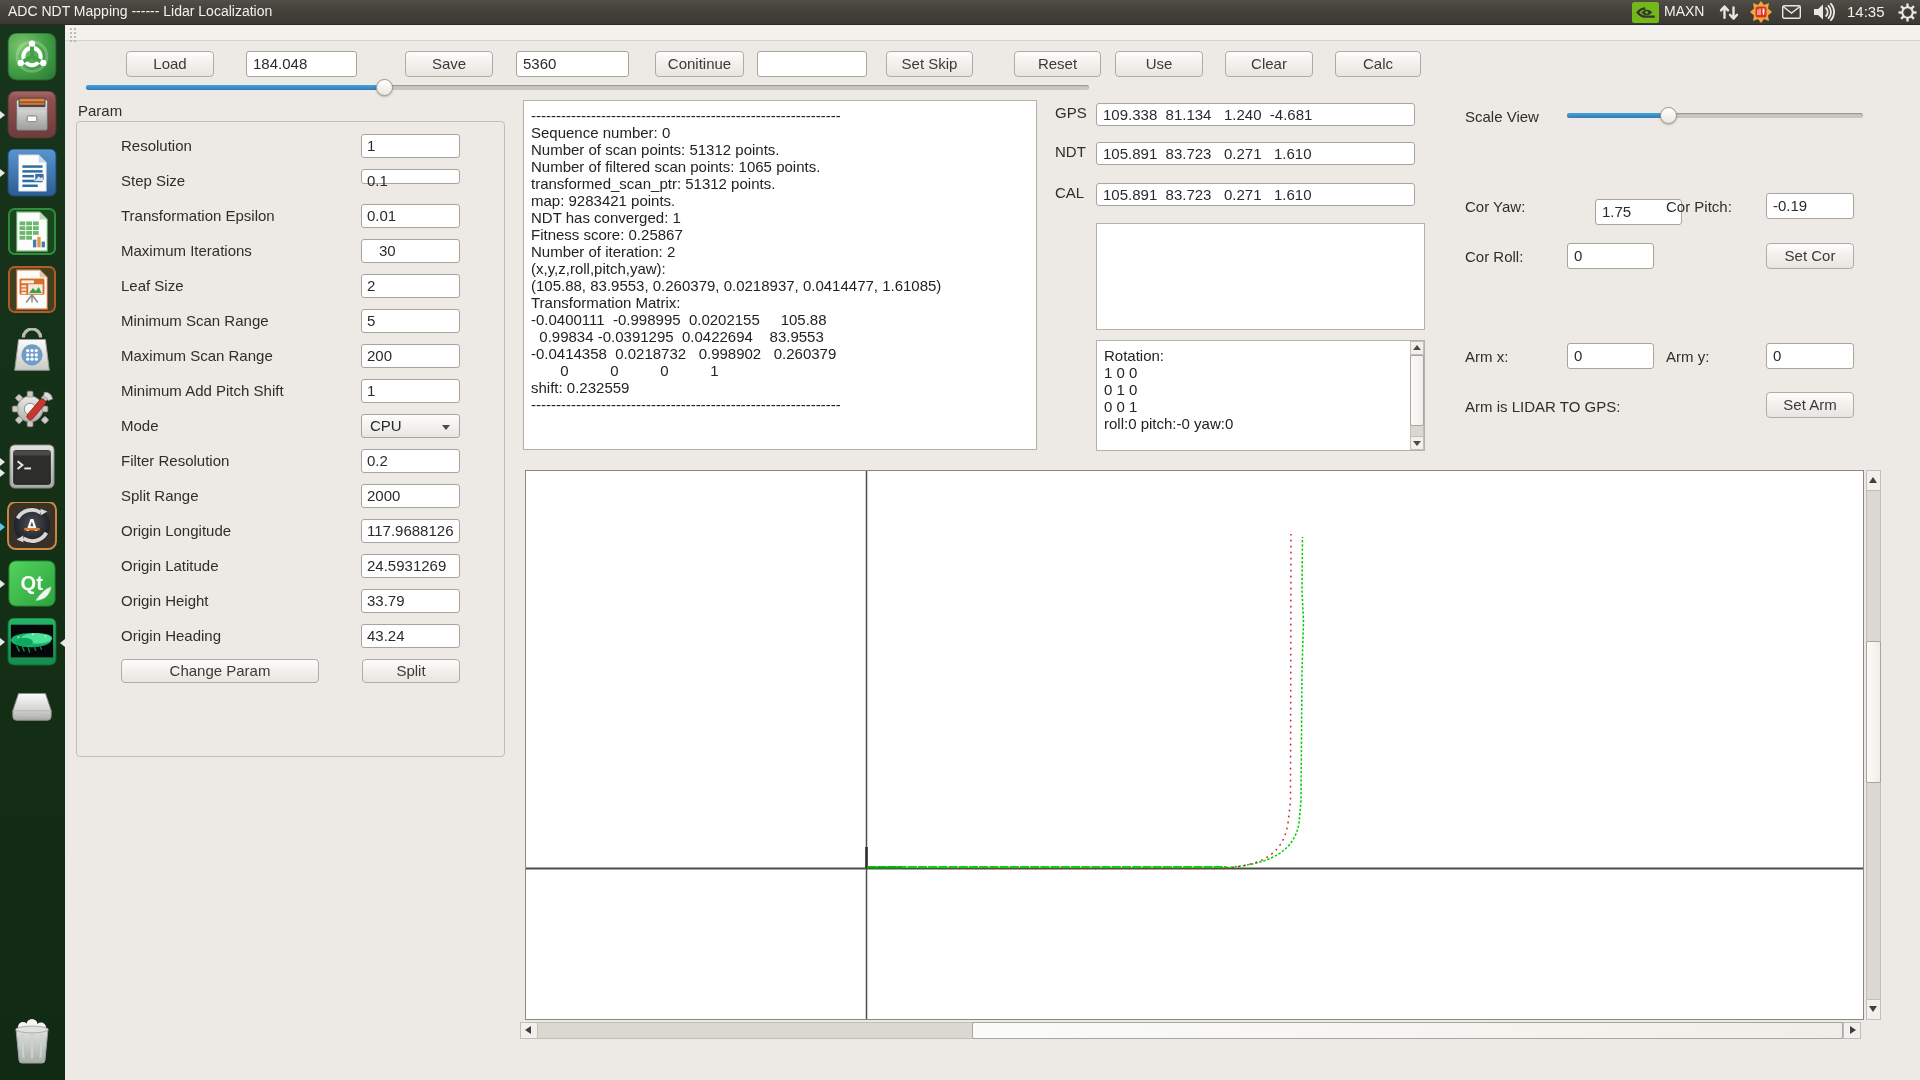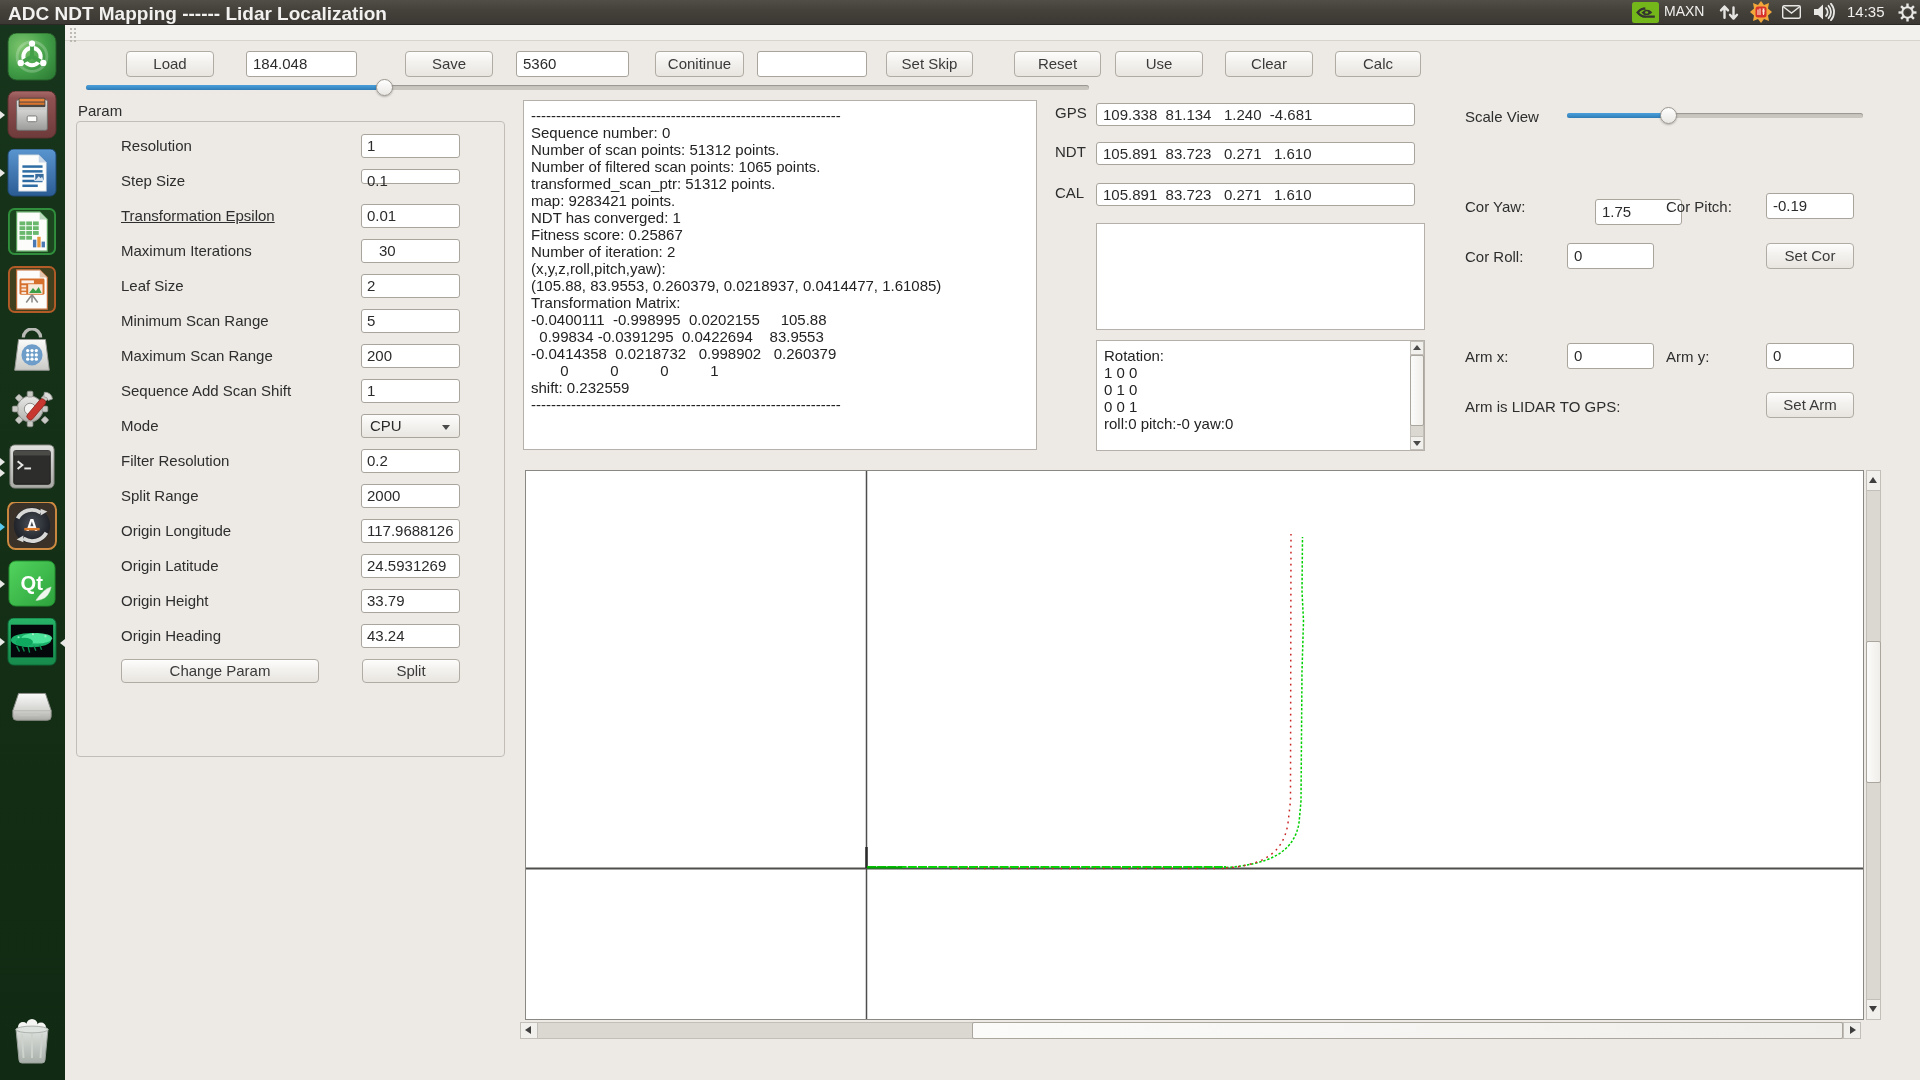--- a/index.html
+++ b/index.html
@@ -3,21 +3,21 @@
 <meta charset="utf-8">
 <style>
   * { margin:0; padding:0; box-sizing:border-box; }
   html,body { width:1920px; height:1080px; overflow:hidden; }
   body { font-family:"Liberation Sans", sans-serif; background:#edeae5; position:relative; }
   .abs { position:absolute; }
   
   #topbar { left:0; top:0; width:1920px; height:25px;
     background:linear-gradient(180deg,#514e48 0%,#45423c 40%,#3b3833 100%);
     border-bottom:1px solid #2b2925; }
-  #topbar .title { position:absolute; left:8px; top:3px; color:#f2f1ef; font-size:19px; font-weight:bold; letter-spacing:0px; }
+  #topbar .title { position:absolute; left:8px; top:3px; color:#f2f1ef; font-size:14px; font-weight:normal; letter-spacing:0px; }
   .tb-white { color:#f1f0ee; font-size:15px; position:absolute; top:3px; }
   
   #launcher { left:0; top:25px; width:65px; height:1055px; background:#15311a;
     background:linear-gradient(180deg,#17351c 0%,#143016 45%,#112a13 100%); }
   .tile { position:absolute; left:6px; width:52px; height:48px; }
   .larrow { position:absolute; left:0; width:0; height:0; border-left:5px solid #e8e8e6;
     border-top:4px solid transparent; border-bottom:4px solid transparent; }
   
   .btn { position:absolute; height:26px; background:linear-gradient(180deg,#fdfdfc 0%,#f3f1ee 45%,#e8e5e0 100%);
     border:1px solid #b0aba3; border-radius:4px; font-size:15px; color:#3a3a3a; text-align:center; line-height:24px; }
@@ -370,31 +370,31 @@
 <div class="slider-track" style="left:86px; top:85px; width:1003px;"></div>
 <div class="slider-fill" style="left:86px; top:85px; width:290px;"></div>
 <div class="slider-knob" style="left:376px; top:79px;"></div>
 
 <div class="lbl" style="left:78px; top:102px;">Param</div>
 <div class="abs" style="left:76px; top:121px; width:429px; height:636px; border:1px solid #c2beb7; border-radius:4px;"></div>
 <div class="lbl" style="left:121px; top:137px;">Resolution</div>
 <div class="inp" style="left:361px; top:134px; width:99px; height:24px; line-height:22px; padding-left:5px;">1</div>
 <div class="lbl" style="left:121px; top:172px;">Step Size</div>
 <div class="inp" style="left:361px; top:169px; width:99px; height:15px; line-height:22px; padding-left:5px;">0.1</div>
-<div class="lbl" style="left:121px; top:207px;text-decoration:underline;">Transformation Epsilon</div>
+<div class="lbl" style="left:121px; top:207px;">Transformation Epsilon</div>
 <div class="inp" style="left:361px; top:204px; width:99px; height:24px; line-height:22px; padding-left:5px;">0.01</div>
 <div class="lbl" style="left:121px; top:242px;">Maximum Iterations</div>
 <div class="inp" style="left:361px; top:239px; width:99px; height:24px; line-height:22px; padding-left:17px;">30</div>
 <div class="lbl" style="left:121px; top:277px;">Leaf Size</div>
 <div class="inp" style="left:361px; top:274px; width:99px; height:24px; line-height:22px; padding-left:5px;">2</div>
 <div class="lbl" style="left:121px; top:312px;">Minimum Scan Range</div>
 <div class="inp" style="left:361px; top:309px; width:99px; height:24px; line-height:22px; padding-left:5px;">5</div>
 <div class="lbl" style="left:121px; top:347px;">Maximum Scan Range</div>
 <div class="inp" style="left:361px; top:344px; width:99px; height:24px; line-height:22px; padding-left:5px;">200</div>
-<div class="lbl" style="left:121px; top:382px;">Sequence Add Scan Shift</div>
+<div class="lbl" style="left:121px; top:382px;">Minimum Add Pitch Shift</div>
 <div class="inp" style="left:361px; top:379px; width:99px; height:24px; line-height:22px; padding-left:5px;">1</div>
 <div class="lbl" style="left:121px; top:417px;">Mode</div>
 <div class="abs" style="left:361px; top:414px; width:99px; height:24px; background:linear-gradient(180deg,#fdfdfc,#e9e6e1); border:1px solid #a9a49c; border-radius:3px; font-size:15px; line-height:22px; color:#2b2b2b; padding-left:8px;">CPU<span style="position:absolute; right:9px; top:10px; width:0; height:0; border-left:4px solid transparent; border-right:4px solid transparent; border-top:5px solid #4a4a4a;"></span></div>
 <div class="lbl" style="left:121px; top:452px;">Filter Resolution</div>
 <div class="inp" style="left:361px; top:449px; width:99px; height:24px; line-height:22px; padding-left:5px;">0.2</div>
 <div class="lbl" style="left:121px; top:487px;">Split Range</div>
 <div class="inp" style="left:361px; top:484px; width:99px; height:24px; line-height:22px; padding-left:5px;">2000</div>
 <div class="lbl" style="left:121px; top:522px;">Origin Longitude</div>
 <div class="inp" style="left:361px; top:519px; width:99px; height:24px; line-height:22px; padding-left:5px;">117.9688126</div>
 <div class="lbl" style="left:121px; top:557px;">Origin Latitude</div>

